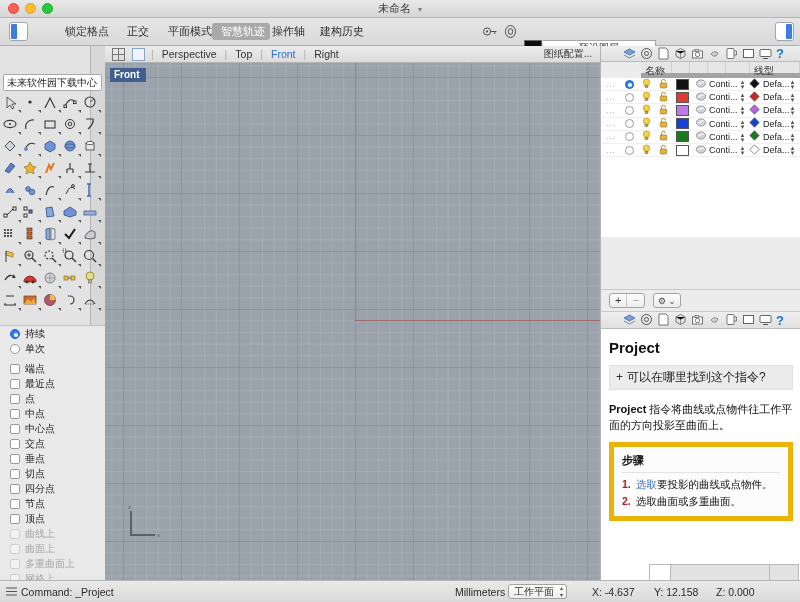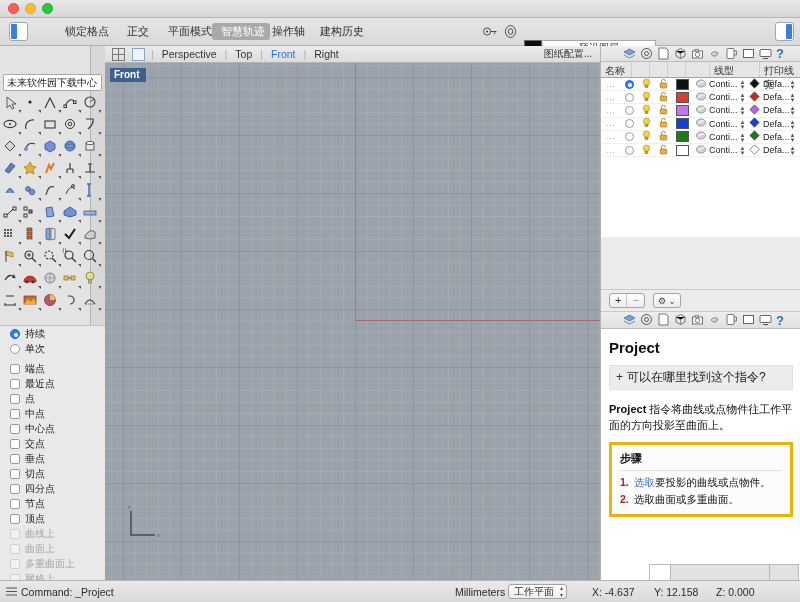--- a/index.html
+++ b/index.html
@@ -188,22 +188,22 @@
   }
   .rp-tabs {
     height:16px; background:linear-gradient(#eeeeee,#e0e0e0);
     border-bottom:1px solid #bbb;
     display:flex; align-items:center; gap:4px; padding-left:22px;
   }
   .rp-tabs .tbic { width:13px; height:13px; position:relative; }
   .rp-help { color:#1f6fd0; font-weight:bold; font-size:13px; line-height:13px; }
 
   .layer-header {
-    height:16px; background:#e6e6e6; border-bottom:1px solid #a3a3a3;
-    position:relative; font-size:10px; color:#333;
+    height:16px; background:#e6e6e6; border-bottom:5px solid #a3a3a3;
+    position:relative; font-size:10px; color:#333;margin-left:40px;
   }
   .layer-header span { position:absolute; top:2px; }
   .layer-header i {
     position:absolute; top:0; bottom:0; width:1px; background:#cfcfcf;
   }
   .layer-list { background:#fff; height:159px; }
   .lrow {
     display:flex; align-items:center; height:13.2px; font-size:9px;
     border-bottom:1px solid #f0f0f0;
   }
@@ -258,21 +258,21 @@
   .help-collapse .plus { color:#333; margin-right:4px; }
   .hist-row { display:flex; align-items:center; gap:6px; margin-bottom:5px; }
   .hist-ic {
     width:17px; height:17px; background:#5a6a7a; border-radius:2px;
     position:relative; flex:none;
   }
   .hist-txt { color:#3b6fc4; font-size:11.5px; }
   .help-para { font-size:11px; margin:12px 0 8px; }
   .help-para b { font-weight:bold; }
   .steps-box {
-    border:3px solid #eab308; background:#fcfcfc; padding:6px 8px;
+    border:5px solid #eab308; background:#fcfcfc; padding:6px 8px;
     margin-top:4px;
   }
   .steps-title { font-weight:bold; font-size:11px; border-bottom:1px solid #e2e2e2; padding-bottom:3px; margin-bottom:4px;}
   .step { display:flex; font-size:10.5px; margin-bottom:2px; line-height:1.4; }
   .step-n { color:#b02020; font-weight:bold; width:14px; flex:none; }
   .step-t a { color:#3b6fc4; text-decoration:none; }
   .mini-table {
     position:absolute; left:48px; bottom:-4px; width:150px; height:20px;
     border:1px solid #b9b9b9; background:#e2e2e2; display:flex;
   }
@@ -305,20 +305,24 @@
 </head>
 <body>
 
 <div id="app">
 
   <div class="titlebar">
     <div class="tl-dots">
       <div class="dot red"></div>
       <div class="dot yellow"></div>
       <div class="dot green"></div>
+    </div>
+    <div class="tl-title">
+      <span>未命名</span>
+      <span class="chev">▾</span>
     </div>
   </div>
 
   <div class="maintoolbar">
     <div class="panel-toggle left"></div>
     <div class="panel-toggle right"></div>
 
     <div class="tb-item" style="left:60px">锁定格点</div>
     <div class="tb-item" style="left:122px">正交</div>
     <div class="tb-item" style="left:163px">平面模式</div>

